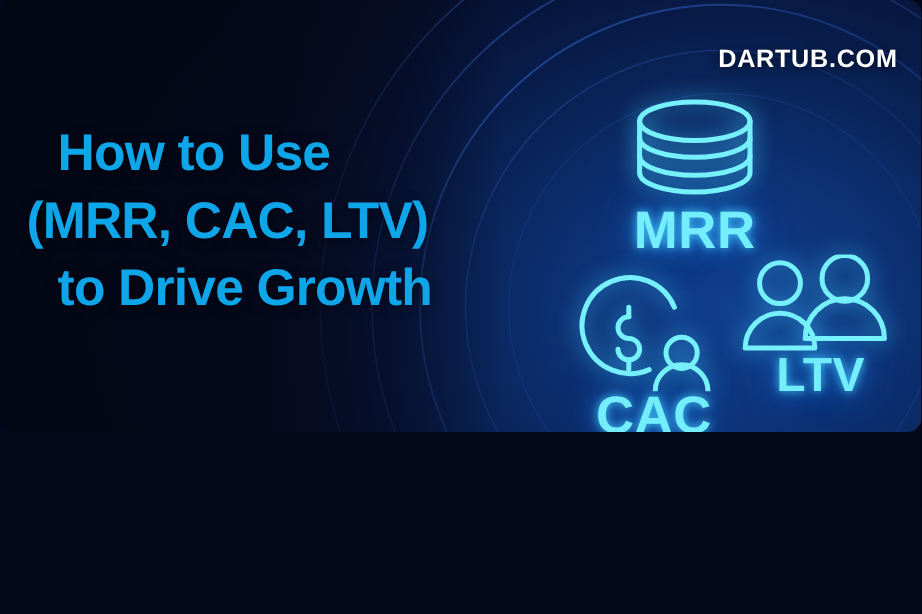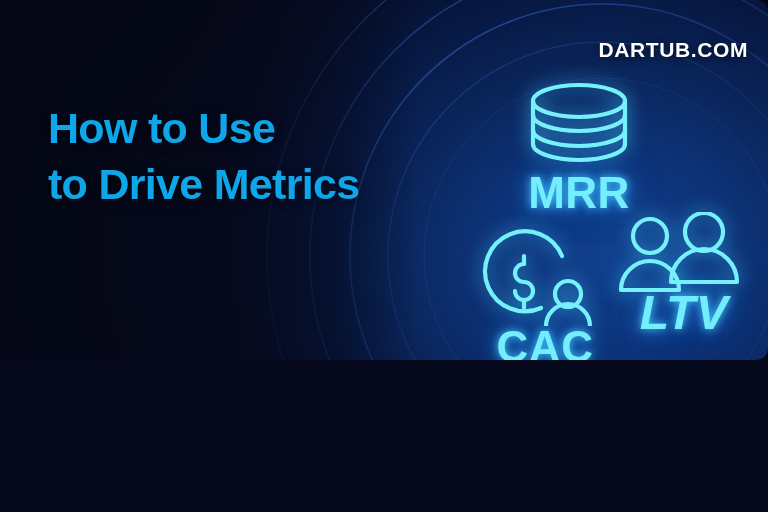--- a/index.html
+++ b/index.html
@@ -91,21 +91,21 @@
       0 0 34px rgba(30,110,230,0.5);
   }
 
   #metric-mrr { left:494px; top:82px; width:170px; }
   #metric-mrr .label { font-size:44px; line-height:46px; margin-top:2px; }
 
   #metric-cac { left:466px; top:228px; width:158px; }
   #metric-cac .label { font-size:44px; line-height:46px; margin-top:-2px; }
 
   #metric-ltv { left:614px; top:212px; width:140px; }
-  #metric-ltv .label { font-size:48px; line-height:46px; margin-top:-4px;font-style:italic; }
+  #metric-ltv .label { font-size:40px; line-height:46px; margin-top:-4px; }
 </style>
 </head>
 <body>
 
 <div id="canvas">
 
   <div class="bg-base"></div>
 
   <svg class="rings" width="768" height="512" viewBox="0 0 768 512">
     <defs>
@@ -134,21 +134,22 @@
     </g>
   </svg>
 
   <div class="bg-left-dark"></div>
   <div class="bg-vignette"></div>
 
   <div class="brand">DARTUB.COM</div>
 
   <div class="title-block">
     <div class="title-line indent">How to Use</div>
-    <div class="title-line indent">to Drive Metrics</div>
+    <div class="title-line">(MRR, CAC, LTV)</div>
+    <div class="title-line indent">to Drive Growth</div>
   </div>
 
   <div class="metric" id="metric-cac">
     <svg class="glyph" width="158" height="98" viewBox="0 0 158 98">
       <g fill="none" stroke="#76f0fb" stroke-width="4.2" stroke-linecap="round" stroke-linejoin="round">
 
         <path d="M96 28 a40 40 0 1 0 -21 52"></path>
 
         <path d="M58 36 a9 9 0 0 0 -9 9 a9 9 0 0 0 9 9 a9 9 0 0 1 9 9 a9 9 0 0 1 -9 9 a9 9 0 0 1 -9 -9"></path>
         <path d="M58 28 V 36"></path>

